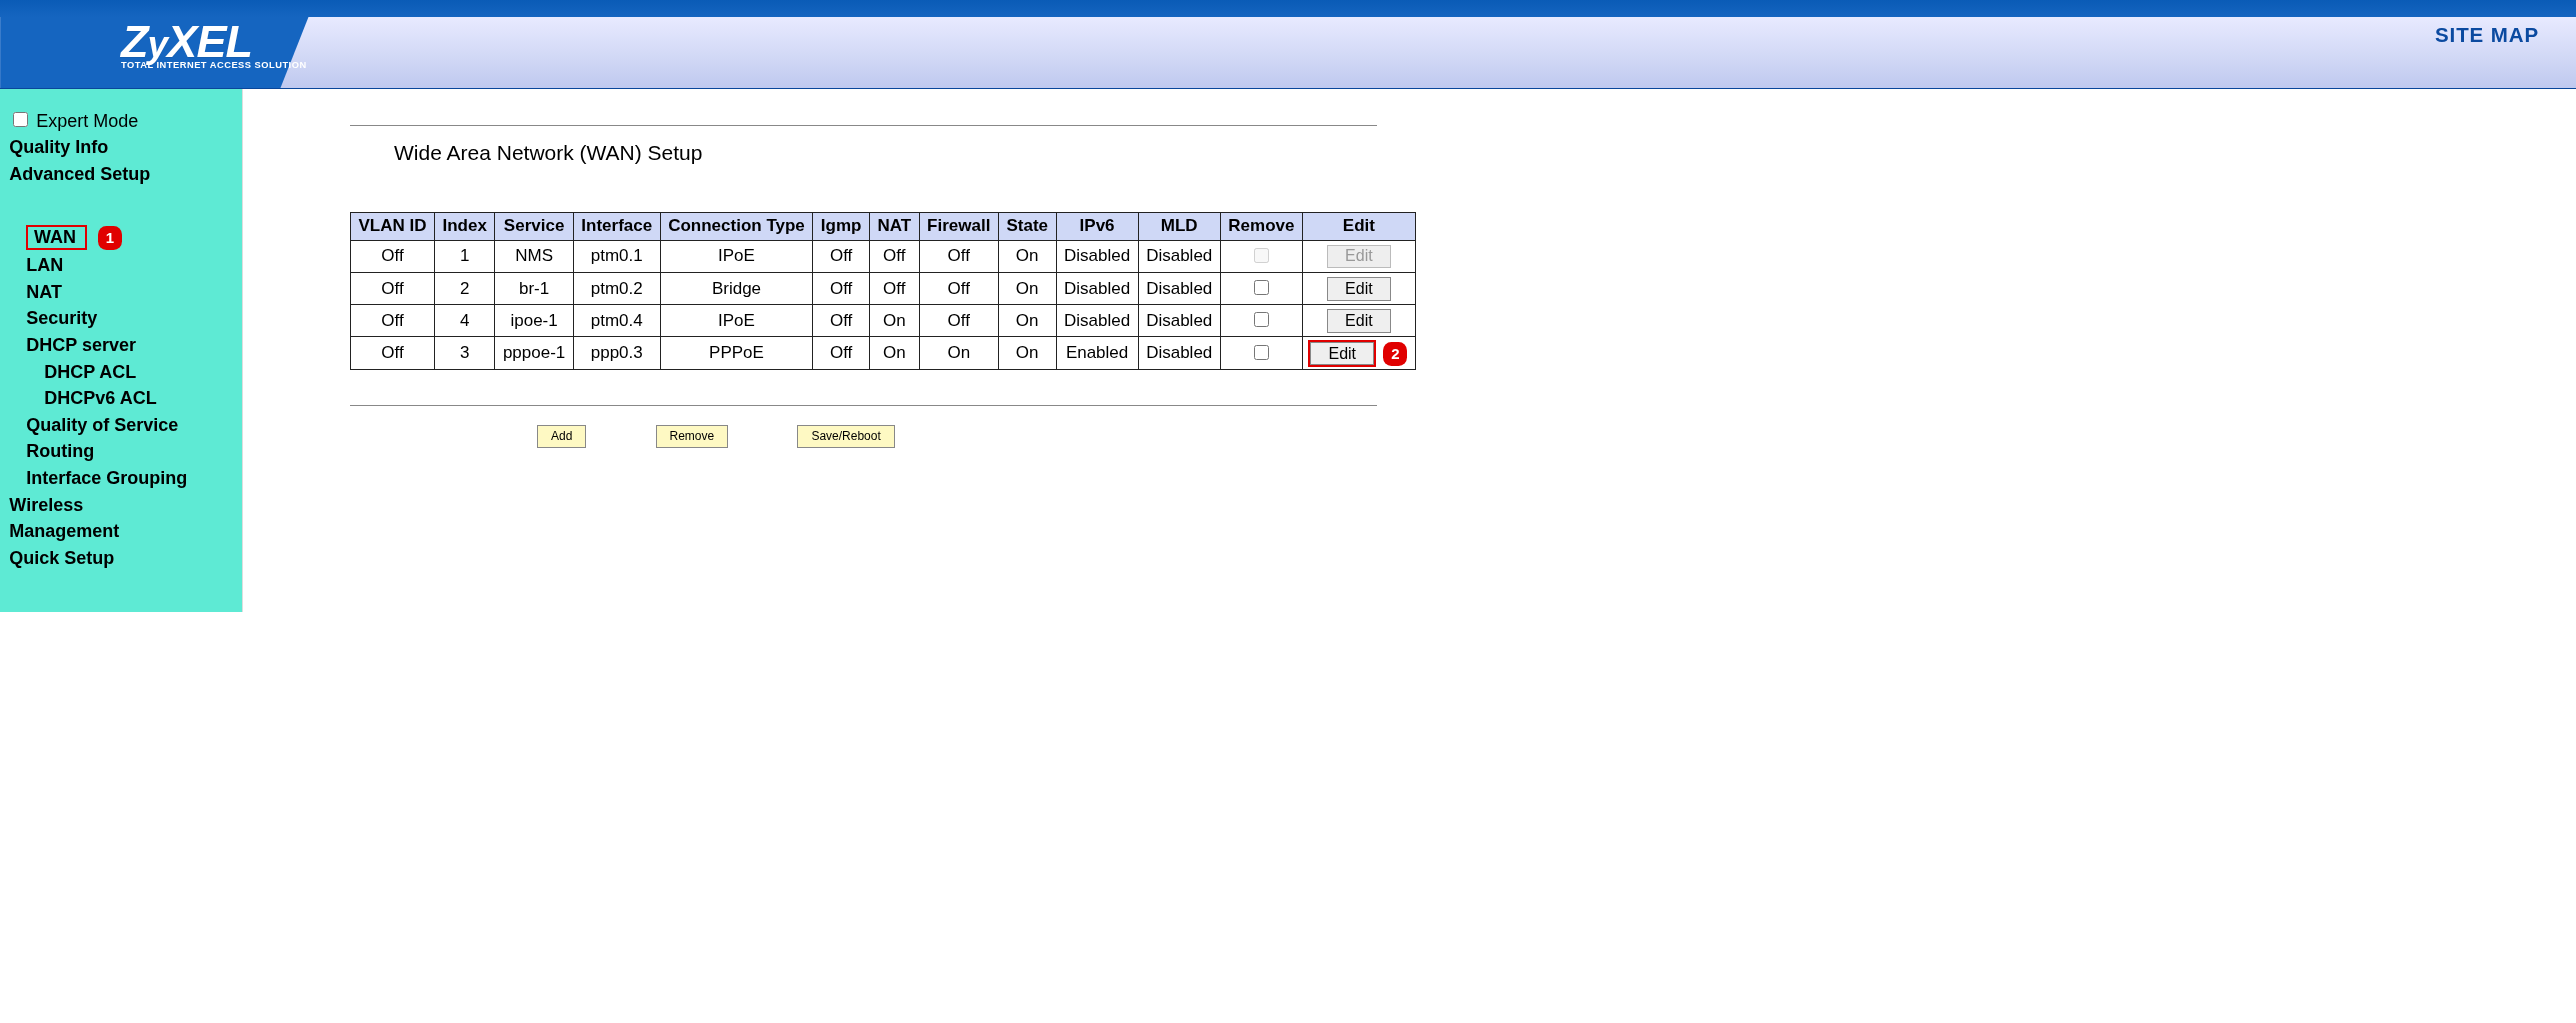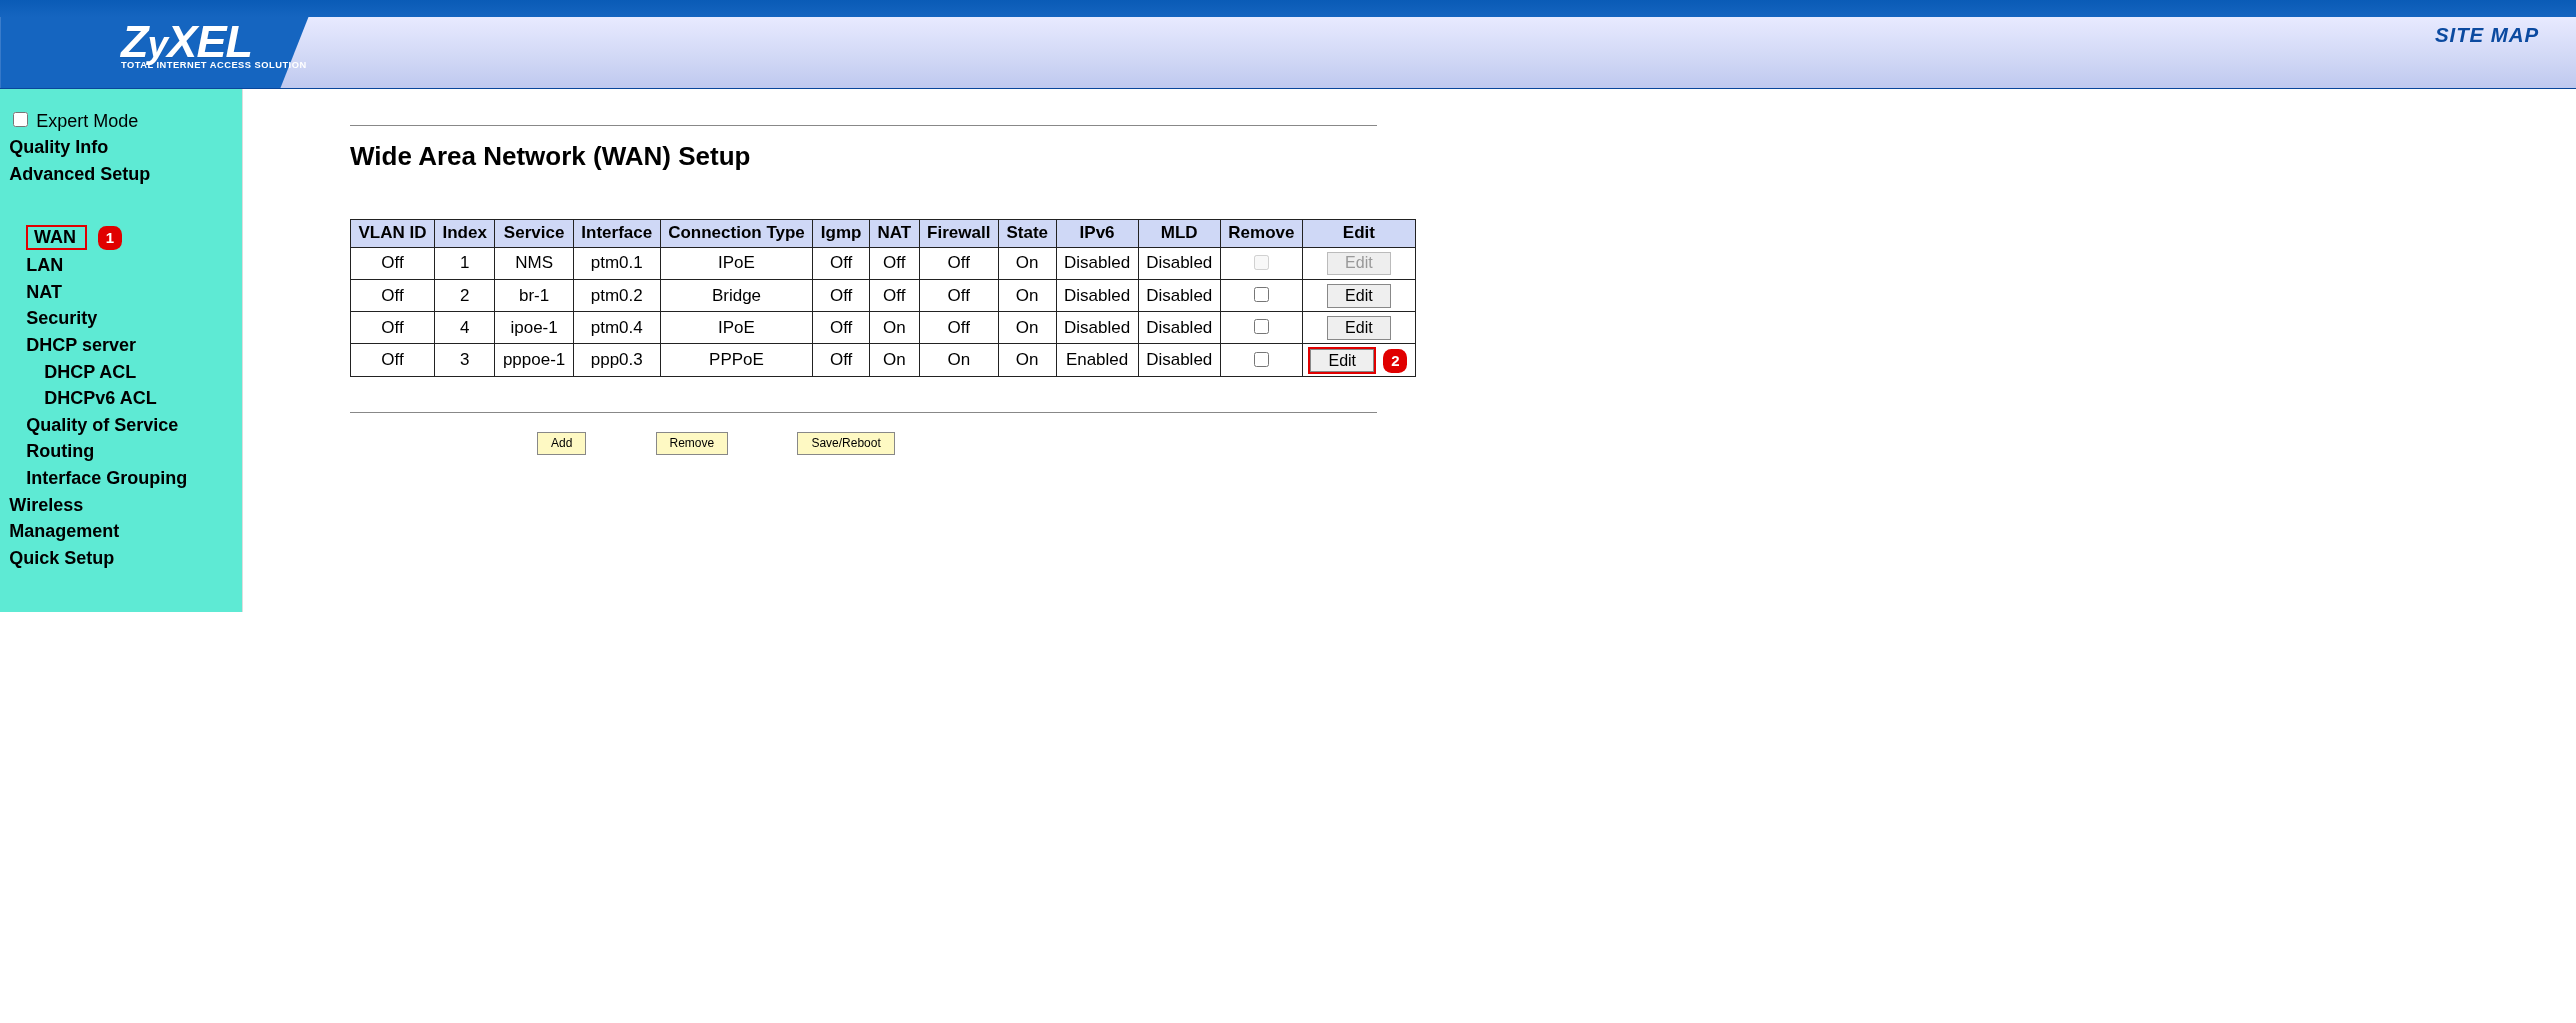--- a/index.html
+++ b/index.html
@@ -47,21 +47,20 @@
     }
     .logo-poly {
       position: absolute;
       left: 0; top: 0;
     }
     .sitemap-link {
       position: absolute;
       right: 37px;
       top: 5.6px;
       font-weight: 900;
-      font-style: italic;
       color: #0b4aa0;
       text-decoration: none;
       font-size: 20.5px;
       letter-spacing: 0.9px;
     }
 
     
     .body-wrap { display: flex; }
     .sidebar {
       width: 243px;
@@ -108,21 +107,21 @@
       flex: 1;
       padding: 28px 37px 37px 107px;
     }
     .breadcrumb {
       color: #2a71c0;
       font-size: 20.5px;
       letter-spacing: 1.9px;
       margin-bottom: 5.6px;
     }
     .hr { border: none; border-top: 0.9px solid #888; margin: 7.5px 0 15px 0; width: 1027px; }
-    .page-title { font-weight: bold; font-size: 26px; margin-bottom: 47px; }
+    .page-title { font-weight: normal; font-size: 21px; margin-bottom: 47px; margin-left: 44px; }
 
     
     table.wan {
       border-collapse: collapse;
       font-size: 17px;
       margin-bottom: 35px;
     }
     table.wan th, table.wan td {
       border: 0.9px solid #222;
       padding: 3.7px 7.5px;

